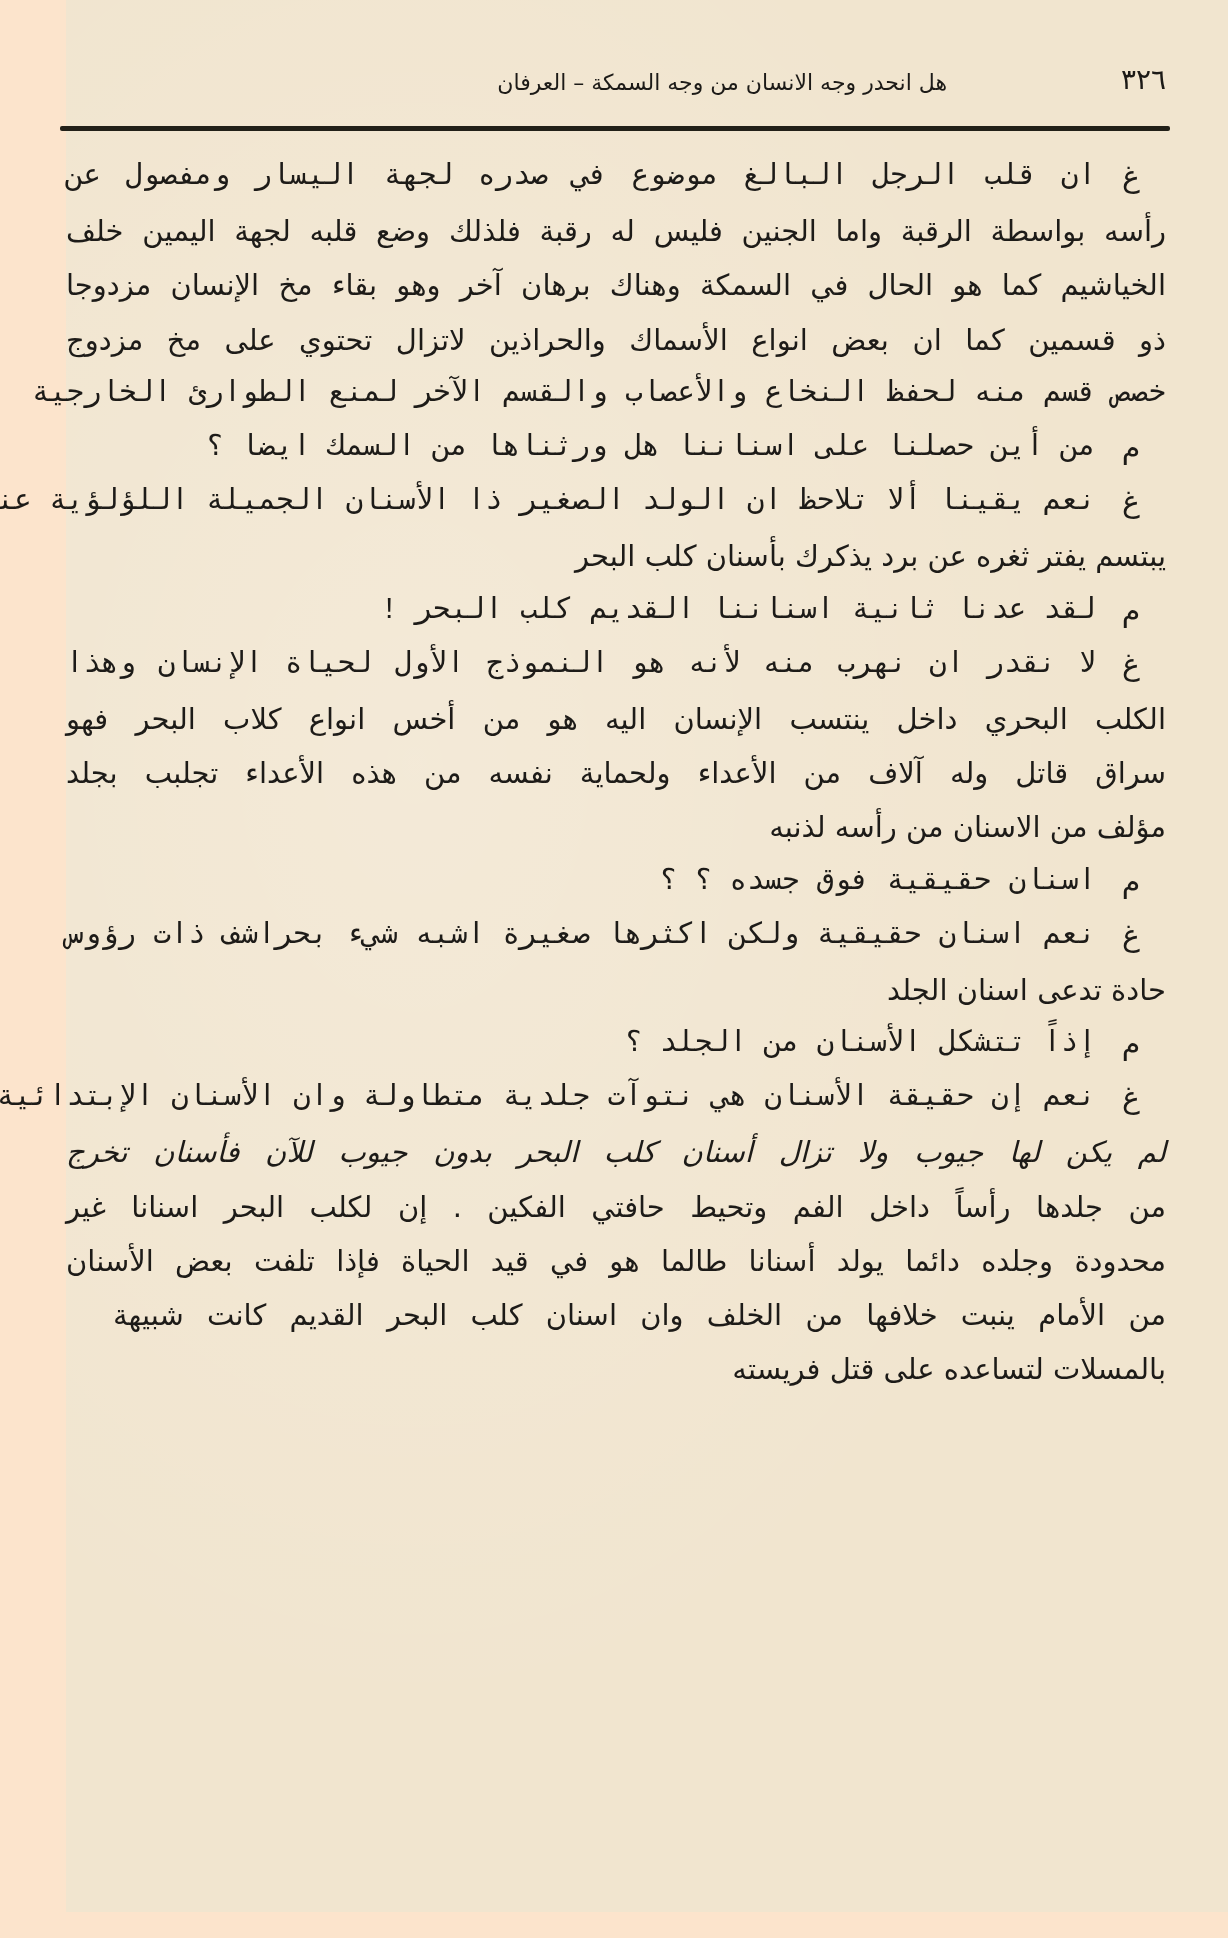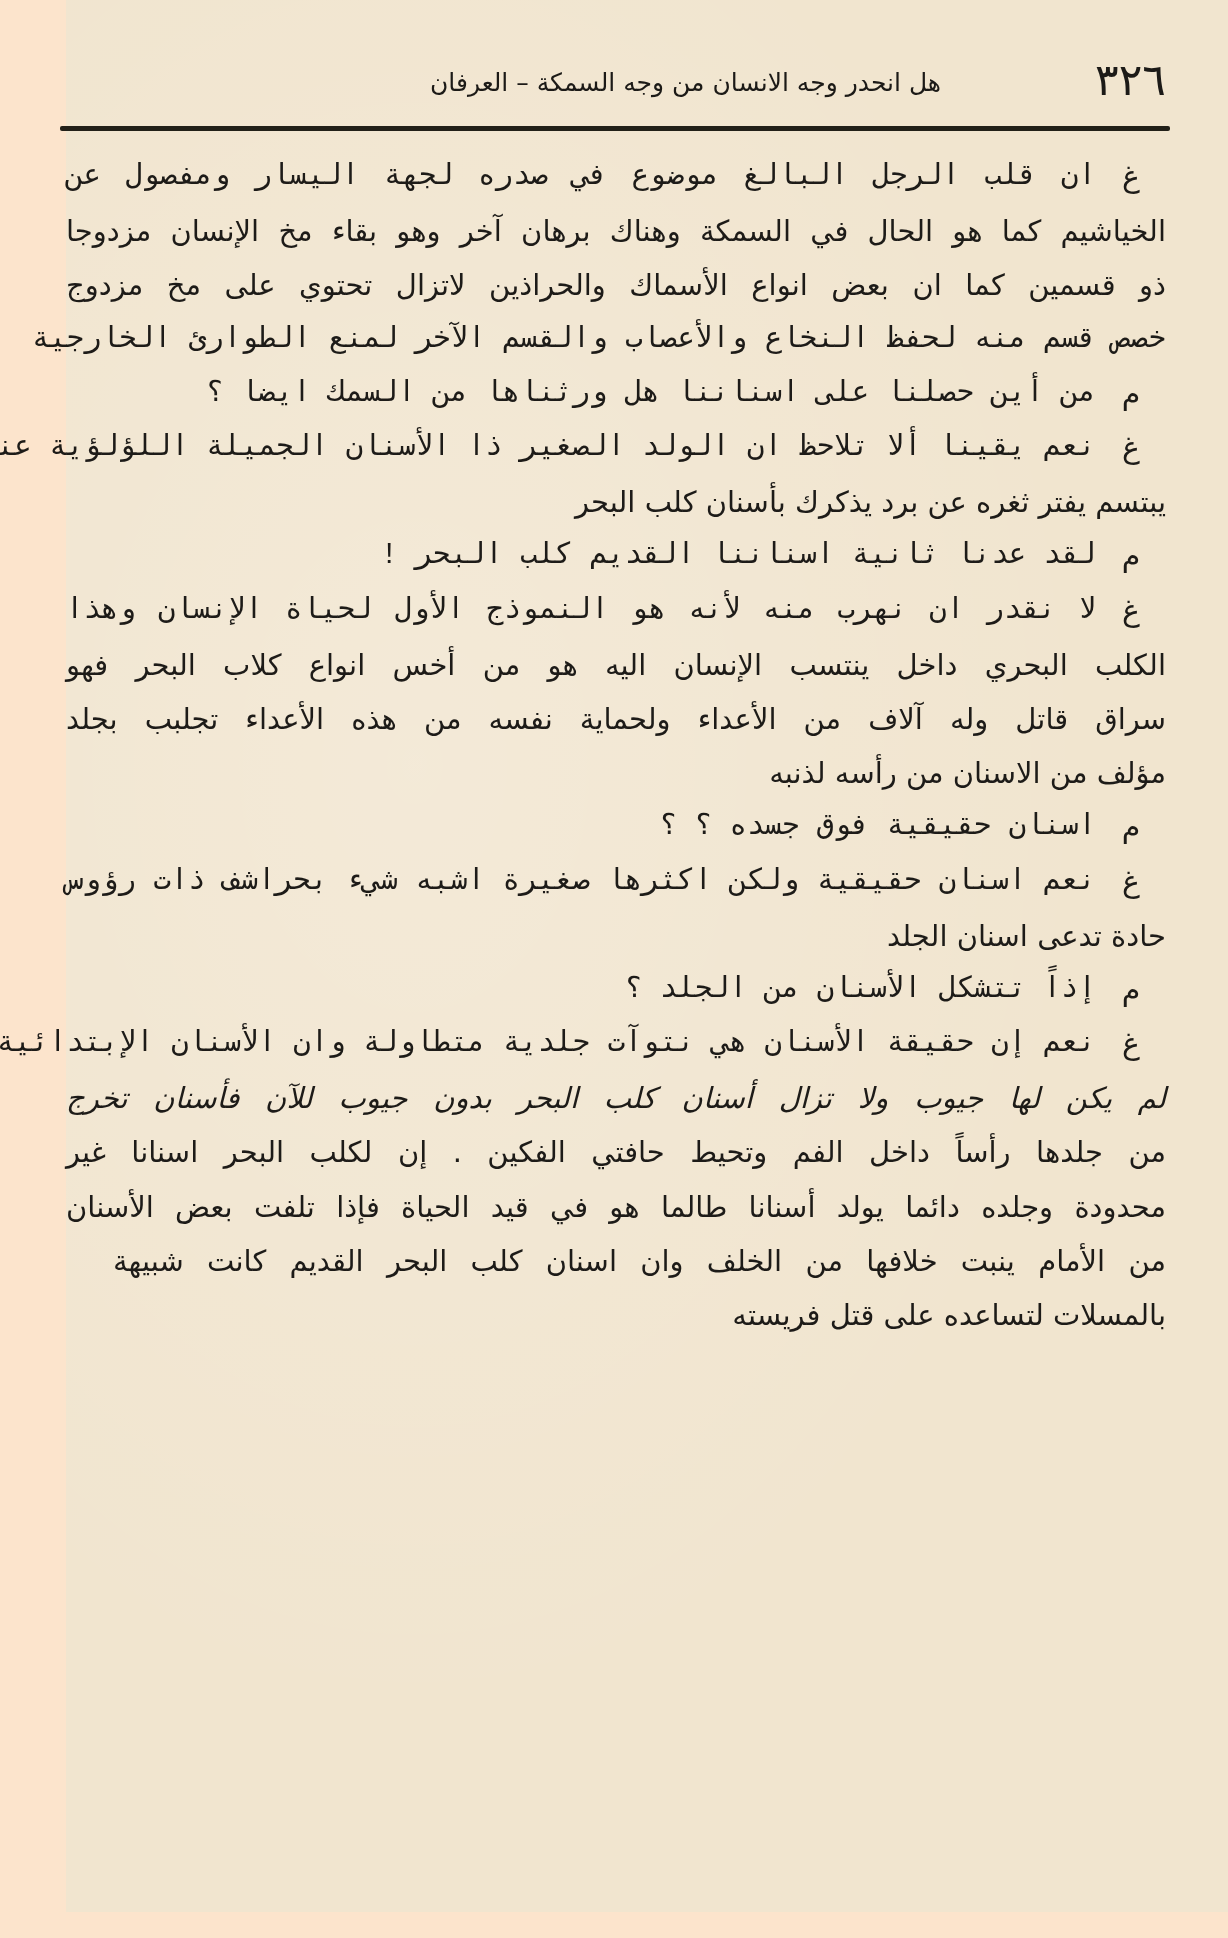--- a/index.html
+++ b/index.html
@@ -13,27 +13,27 @@
     position:absolute; left:66px; top:0; width:1162px; height:1912px;
     background:#f1e5cf;
     background-image: radial-gradient(ellipse at 30% 40%, rgba(255,255,255,0.18), rgba(0,0,0,0) 60%);
   }
   .header {
     position:absolute; left:0; top:50px; width:1100px; height:60px;
     direction:rtl;
   }
   .page-num {
     position:absolute; right:0; top:0;
-    font-size:44px; color:#1c1a17; line-height:60px;
+    font-size:28px; color:#1c1a17; line-height:60px;
     font-family:"DejaVu Sans", sans-serif;
     text-align:center;
   }
   .running-title {
-    position:absolute; right:225px; top:8px;
-    font-size:25px; color:#1c1a17; line-height:50px;
+    position:absolute; right:219px; top:8px;
+    font-size:22px; color:#1c1a17; line-height:50px;
     font-family:"DejaVu Sans", sans-serif;
   }
   .rule {
     position:absolute; left:-6px; top:126px; width:1110px; height:5px;
     background:#222018; border-radius:2px;
   }
   .body-text {
     position:absolute; left:0; top:150px; width:1100px;
     direction:rtl; color:#1d1b18;
     font-family:"DejaVu Sans", sans-serif;
@@ -57,20 +57,23 @@
   <div class="header">
     <span class="page-num">٣٢٦</span>
     <span class="running-title">هل انحدر وجه الانسان من وجه السمكة – العرفان</span>
   </div>
   <div class="rule"></div>
 
   <div class="body-text" id="body-text">
       <div class="line full speaker-line">
         <span class="speaker">غ</span>
         <span class="txt" style="text-align: justify; text-align-last: justify; flex: 1 1 auto;">ان قلب الرجل البالغ موضوع في صدره لجهة اليسار ومفصول عن</span>
+      </div>
+      <div class="line full">
+        <span class="txt" style="text-align: justify; text-align-last: justify; flex: 1 1 auto;">رأسه بواسطة الرقبة واما الجنين فليس له رقبة فلذلك وضع قلبه لجهة اليمين خلف</span>
       </div>
       <div class="line full">
         <span class="txt" style="text-align: justify; text-align-last: justify; flex: 1 1 auto;">الخياشيم كما هو الحال في السمكة وهناك برهان آخر وهو بقاء مخ الإنسان مزدوجا</span>
       </div>
       <div class="line full">
         <span class="txt" style="text-align: justify; text-align-last: justify; flex: 1 1 auto;">ذو قسمين كما ان بعض انواع الأسماك والحراذين لاتزال تحتوي على مخ مزدوج</span>
       </div>
       <div class="line full">
         <span class="txt" style="text-align: justify; text-align-last: justify; flex: 1 1 auto; font-family: Liberation Mono, monospace;">خصص قسم منه لحفظ النخاع والأعصاب والقسم الآخر لمنع الطوارئ الخارجية</span>
       </div>

